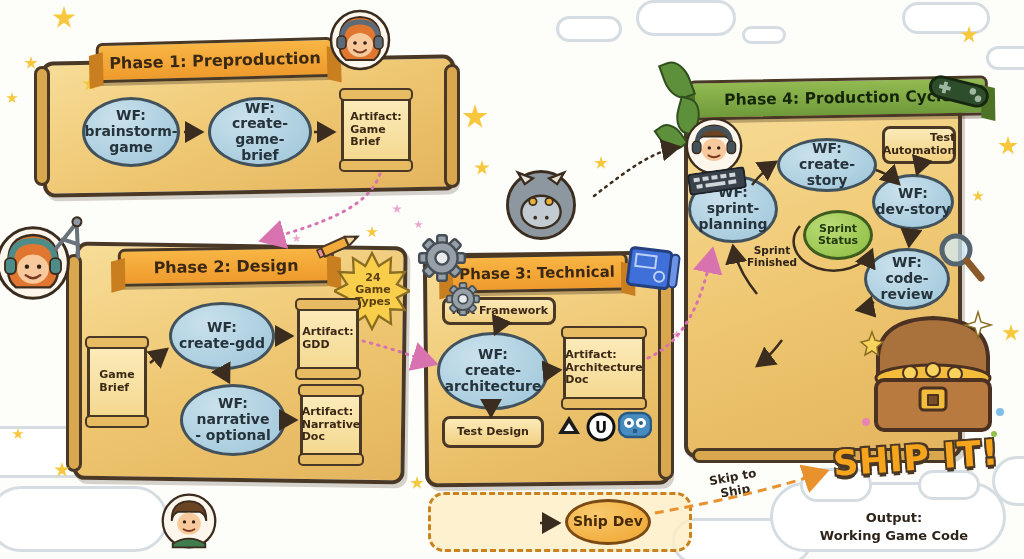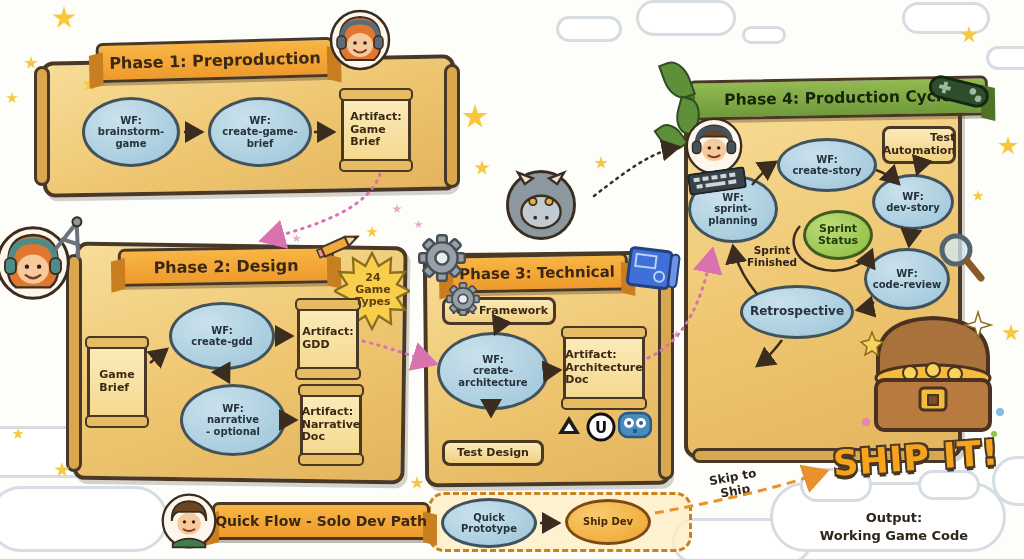--- a/index.html
+++ b/index.html
@@ -7,21 +7,21 @@
   body{font-family:"DejaVu Sans","Liberation Sans",sans-serif}
   #canvas{position:relative;width:1024px;height:559px;background:#fdfdfa;overflow:hidden}
   .panel{position:absolute;background:linear-gradient(160deg,#f7dd98,#eec56f 55%,#e3b45d);border:4px solid #4a3826;border-radius:12px;box-shadow:3px 4px 0 rgba(74,56,38,.22);z-index:2}
   .curl{position:absolute;background:#d9a84e;border:3px solid #4a3826;border-radius:8px;z-index:3}
   .ribbon{position:absolute;background:linear-gradient(#f8b644,#ee9a2c);border:3px solid #4a3826;border-radius:7px;display:flex;align-items:center;justify-content:center;font-weight:bold;color:#3a2815;z-index:5;box-shadow:0 3px 0 rgba(74,56,38,.35)}
   .ribbon:before,.ribbon:after{content:"";position:absolute;top:8px;width:14px;height:96%;background:#c97f1f;z-index:-1}
   .ribbon:before{left:-10px;transform:skewY(-14deg)}
   .ribbon:after{right:-10px;transform:skewY(14deg)}
   .ribbon.green{background:linear-gradient(#93ba52,#6f9a3a);color:#15250b}
   .ribbon.green:before,.ribbon.green:after{background:#4e7326}
-  .node{position:absolute;display:flex;align-items:center;justify-content:center;text-align:center;white-space:pre-line;font-weight:bold;border:3px solid #41525c;border-radius:50%;background:radial-gradient(ellipse at 35% 30%,#cae1ec,#9cc5d9);color:#26333b;z-index:5;line-height:1.12;font-size:10px}
+  .node{position:absolute;display:flex;align-items:center;justify-content:center;text-align:center;white-space:pre-line;font-weight:bold;border:3px solid #41525c;border-radius:50%;background:radial-gradient(ellipse at 35% 30%,#cae1ec,#9cc5d9);color:#26333b;z-index:5;line-height:1.12;font-size:14px}
   .node.green{background:radial-gradient(ellipse at 35% 30%,#bcdc78,#8abc3f);border-color:#3d5c1e;color:#233a0f}
   .node.orange{background:radial-gradient(ellipse at 35% 30%,#f9ca6e,#efa42e);border-color:#7a4a14;color:#472a07}
   .scrollnode{position:absolute;background:linear-gradient(#fcecbd,#f3d78c);border:3px solid #4a3826;display:flex;align-items:center;justify-content:center;text-align:left;white-space:pre-line;font-weight:bold;color:#3a2815;z-index:5;line-height:1.15;font-size:11px;border-radius:4px}
   .scrollnode:before,.scrollnode:after{content:"";position:absolute;left:-5px;right:-5px;height:9px;background:#e6bb62;border:2.5px solid #4a3826;border-radius:5px}
   .scrollnode:before{top:-7px}
   .scrollnode:after{bottom:-7px}
   .box{position:absolute;background:linear-gradient(#fbeab8,#f1d081);border:3px solid #4a3826;border-radius:8px;display:flex;align-items:center;justify-content:center;text-align:right;white-space:pre-line;font-weight:bold;color:#3a2815;z-index:5;line-height:1.15;font-size:11px}
   .avatar{position:absolute;z-index:6}
   .icon{position:absolute;z-index:6}
   .cloud{position:absolute;background:#fff;border:3px solid #d6dde2;border-radius:60px;z-index:1}
@@ -201,21 +201,21 @@
       <rect x="44" y="8" width="8" height="33" rx="4" fill="#6c93e6" stroke="#24407e" stroke-width="2"></rect>
     </svg>
   </div>
   <div class="box" style="left:442px;top:297px;width:114px;height:28px">Test Framework</div>
   <div class="node" style="left:437px;top:332px;width:112px;height:78px">WF:
 create-
 architecture</div>
   <div class="scrollnode" style="left:563px;top:330px;width:82px;height:76px">Artifact:
 Architecture
 Doc</div>
-  <div class="box" style="left:442px;top:440px;width:102px;height:26px">Test Design</div>
+  <div class="box" style="left:442px;top:416px;width:102px;height:32px">Test Design</div>
   <div class="icon" style="left:556px;top:414px;width:26px;height:26px">
     <svg viewBox="0 0 26 26" width="26" height="26">
         <path d="M13 2 L24 20 L2 20 Z" fill="#1d1d1d"></path>
         <path d="M13 9 L18 17 L8 17 Z" fill="#fdfdfa"></path>
       </svg>
   </div>
   <div class="icon" style="left:586px;top:412px;width:30px;height:30px">
     <svg viewBox="0 0 30 30" width="30" height="30">
       <circle cx="15" cy="15" r="13" fill="#fff" stroke="#111" stroke-width="3"></circle>
       <text x="15" y="21" text-anchor="middle" font-size="15" font-weight="bold" fill="#111">U</text>
@@ -283,21 +283,20 @@
 sprint-
 planning</div>
   <div class="node" style="left:872px;top:174px;width:82px;height:56px">WF:
 dev-story</div>
   <div class="node green" style="left:803px;top:210px;width:70px;height:50px;font-size:11px">Sprint
 Status</div>
   <div class="node" style="left:864px;top:248px;width:86px;height:62px">WF:
 code-review</div>
   <div class="label" style="left:742px;top:244px;width:60px;font-size:10.5px;line-height:1.15">Sprint
 Finished</div>
-  <div class="node" style="left:740px;top:285px;width:114px;height:54px;font-size:12px">Retrospective</div>
   <div class="icon" style="left:936px;top:230px;width:52px;height:56px">
     <svg viewBox="0 0 52 56" width="52" height="56">
       <circle cx="20" cy="20" r="14" fill="rgba(210,235,248,.75)" stroke="#53646f" stroke-width="5"></circle>
       <line x1="31" y1="31" x2="45" y2="48" stroke="#8a5a2b" stroke-width="7" stroke-linecap="round"></line>
     </svg>
   </div>
   <div class="icon" style="left:854px;top:302px;width:158px;height:142px;z-index:7">
     <svg viewBox="0 0 158 142" width="158" height="142">
       <g stroke="#4a3122" stroke-linejoin="round">
         <path d="M24 60 Q22 18 79 16 Q136 18 134 60 L134 74 L24 74 Z" fill="#a9713c" stroke-width="4"></path>
@@ -324,24 +323,21 @@
     <svg viewBox="0 0 64 64" width="58" height="58">
       <circle cx="32" cy="32" r="29" fill="#fdf6ec" stroke="#3a2c1e" stroke-width="2.5"></circle>
       <path d="M13 32 Q12 11 32 10 Q52 11 51 32 Q50 24 44 22 L20 22 Q14 24 13 32Z" fill="#6b4423" stroke="#3a2c1e" stroke-width="2"></path>
       <ellipse cx="32" cy="35" rx="13" ry="12" fill="#f8c99c"></ellipse>
       <circle cx="27" cy="33" r="1.8" fill="#2c1f14"></circle>
         <circle cx="37" cy="33" r="1.8" fill="#2c1f14"></circle>
       <path d="M26 41 Q32 45 38 41" stroke="#7a3b20" stroke-width="2" fill="none" stroke-linecap="round"></path>
       <path d="M14 57 Q32 46 50 57 L50 61 L14 61 Z" fill="#3f7d4e" stroke="#3a2c1e" stroke-width="2"></path>
     </svg>
   </div>
-  <div class="ribbon" style="left:212px;top:502px;width:218px;height:38px;font-size:14px">Quick Flow - Solo Dev Path</div>
   <div style="position:absolute;left:428px;top:492px;width:264px;height:60px;border:3px dashed #c9821f;border-radius:16px;background:rgba(252,238,196,.8);z-index:4"></div>
-  <div class="node" style="left:441px;top:498px;width:96px;height:50px">Quick
-Prototype</div>
   <div class="node orange" style="left:565px;top:499px;width:86px;height:46px">Ship Dev</div>
   <div class="label" style="left:694px;top:470px;width:80px;font-size:12px;transform:rotate(-10deg)">Skip to Ship</div>
 
   <svg id="arrows" width="1024" height="559" viewBox="0 0 1024 559">
     <defs>
       <marker id="mD" markerWidth="9" markerHeight="9" refX="7" refY="4.5" orient="auto">
           <path d="M0,0 L8,4.5 L0,9 Z" fill="#3a2c1e"></path>
         </marker>
       <marker id="mP" markerWidth="10" markerHeight="10" refX="7" refY="5" orient="auto">
           <path d="M0,0 L9,5 L0,10 Z" fill="#d873b0"></path>

